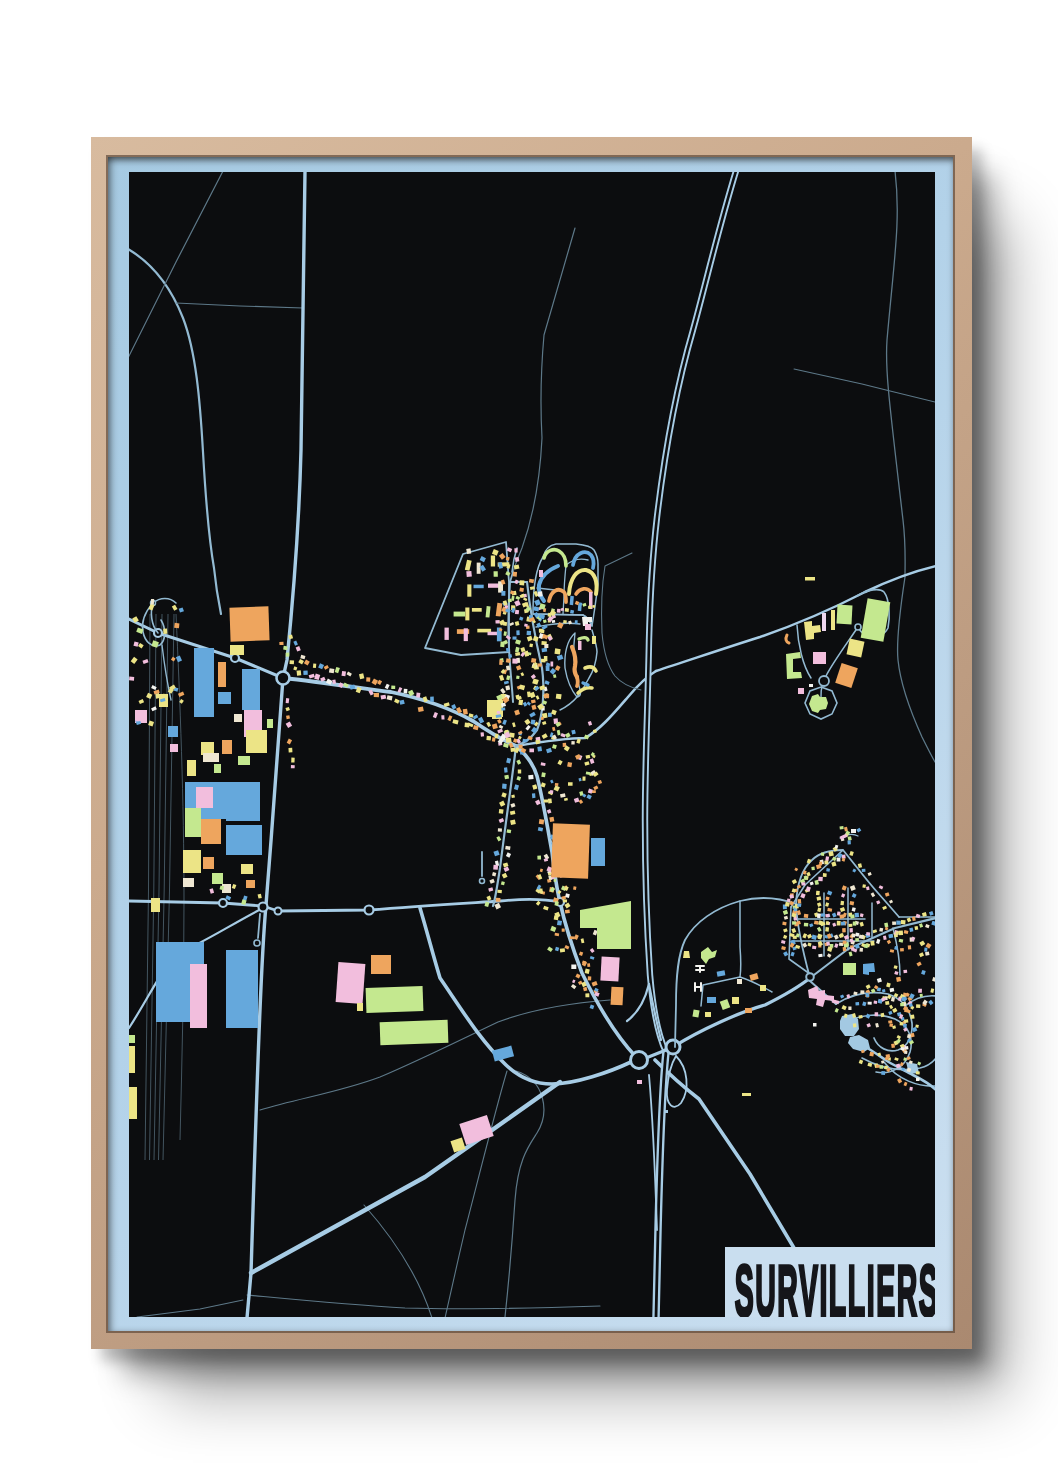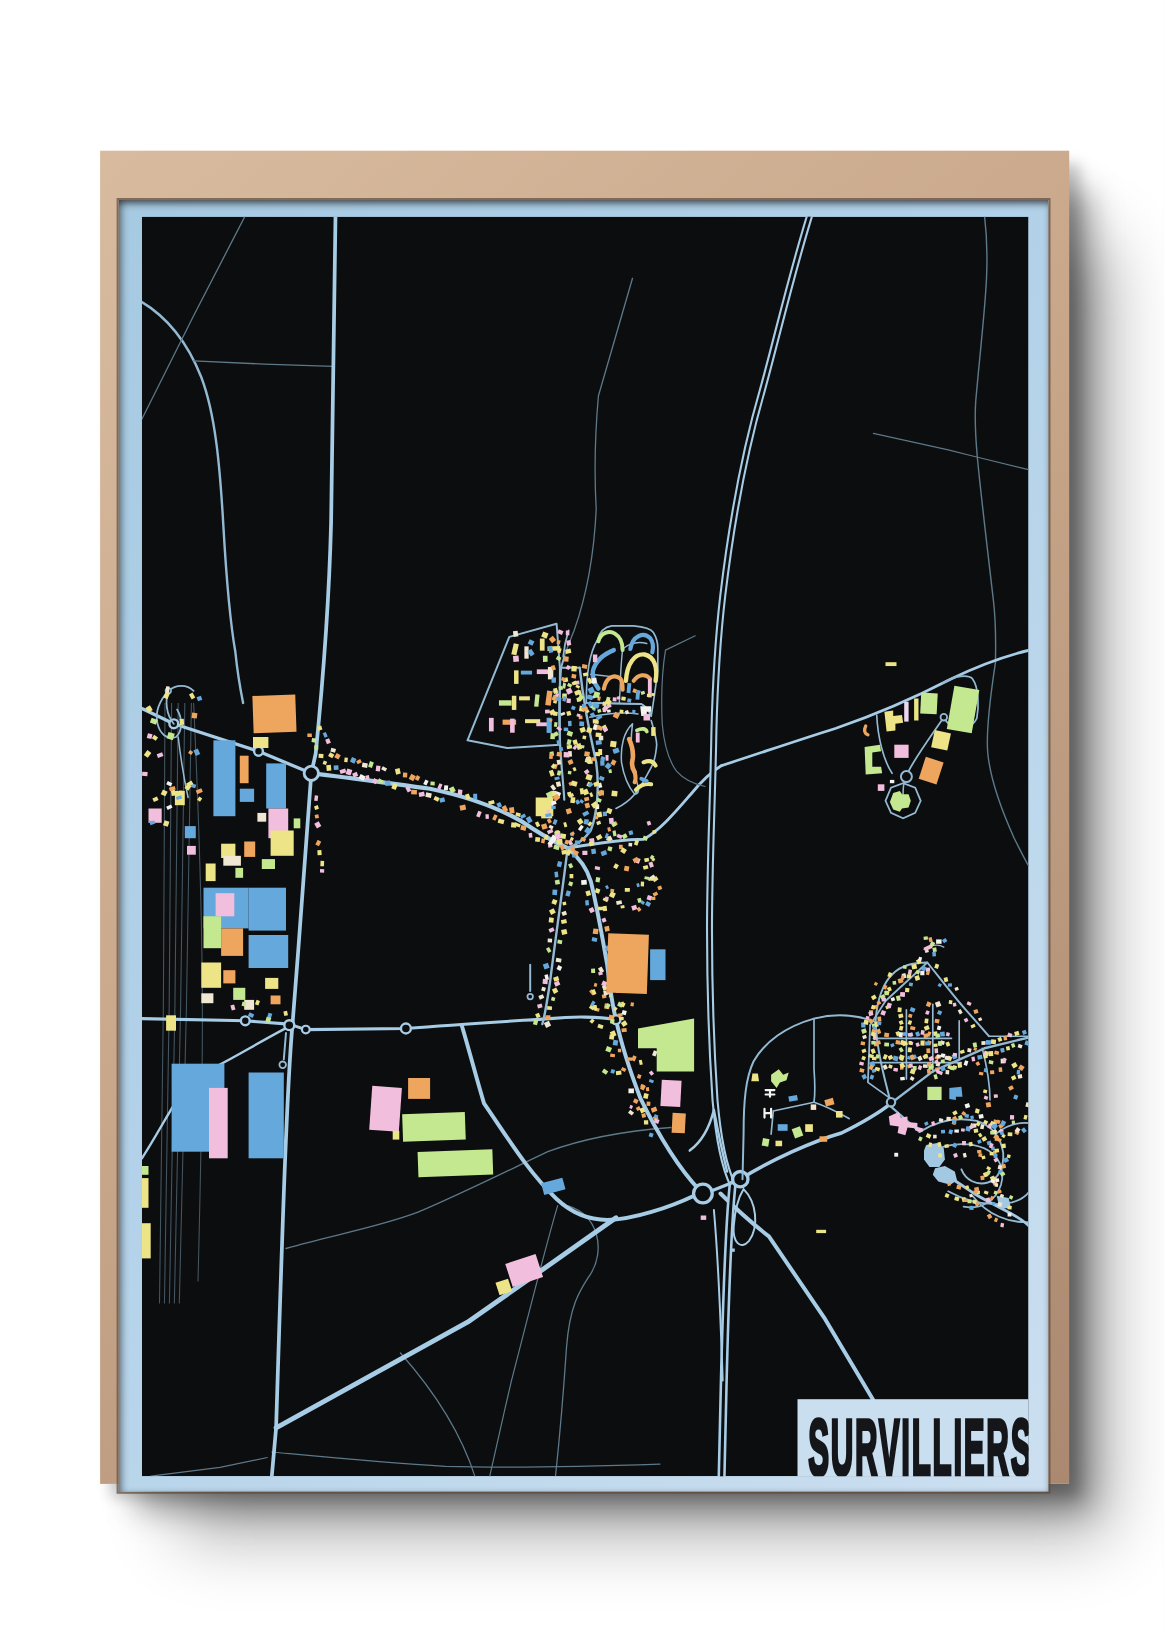--- a/index.html
+++ b/index.html
@@ -5,21 +5,20 @@
 <style>
   html,body { margin:0; padding:0; background:#ffffff; }
   .page { position:relative; width:1058px; height:1480px; background:#ffffff; overflow:hidden; font-family:"Liberation Sans", sans-serif; }
   .frame { position:absolute; left:91px; top:137px; width:881px; height:1212px;
            background:linear-gradient(140deg,#d8bb9f 0%,#cbaa8d 38%,#bd9c81 65%,#aa8970 100%);
            box-shadow: 10px 12px 12px rgba(0,0,0,0.22), 26px 30px 26px -6px rgba(0,0,0,0.34), 54px 64px 60px -18px rgba(0,0,0,0.32);
   }
   .poster { position:absolute; left:17px; top:20px; width:845px; height:1174px;
            background:linear-gradient(135deg,#a6cae2 0%,#b3d2e9 45%,#cbdff0 100%);
            box-shadow: 0 0 0 2px rgba(95,74,58,0.7), inset 0 5px 7px -2px rgba(15,12,10,0.6), inset 5px 0 7px -2px rgba(15,12,10,0.38);
-           margin-top: 25px;
   }
   svg.map { position:absolute; left:21px; top:15px; display:block; }
 </style>
 </head>
 <body>
 <div class="page">
 
   <div class="frame">
 
     <div class="poster">

